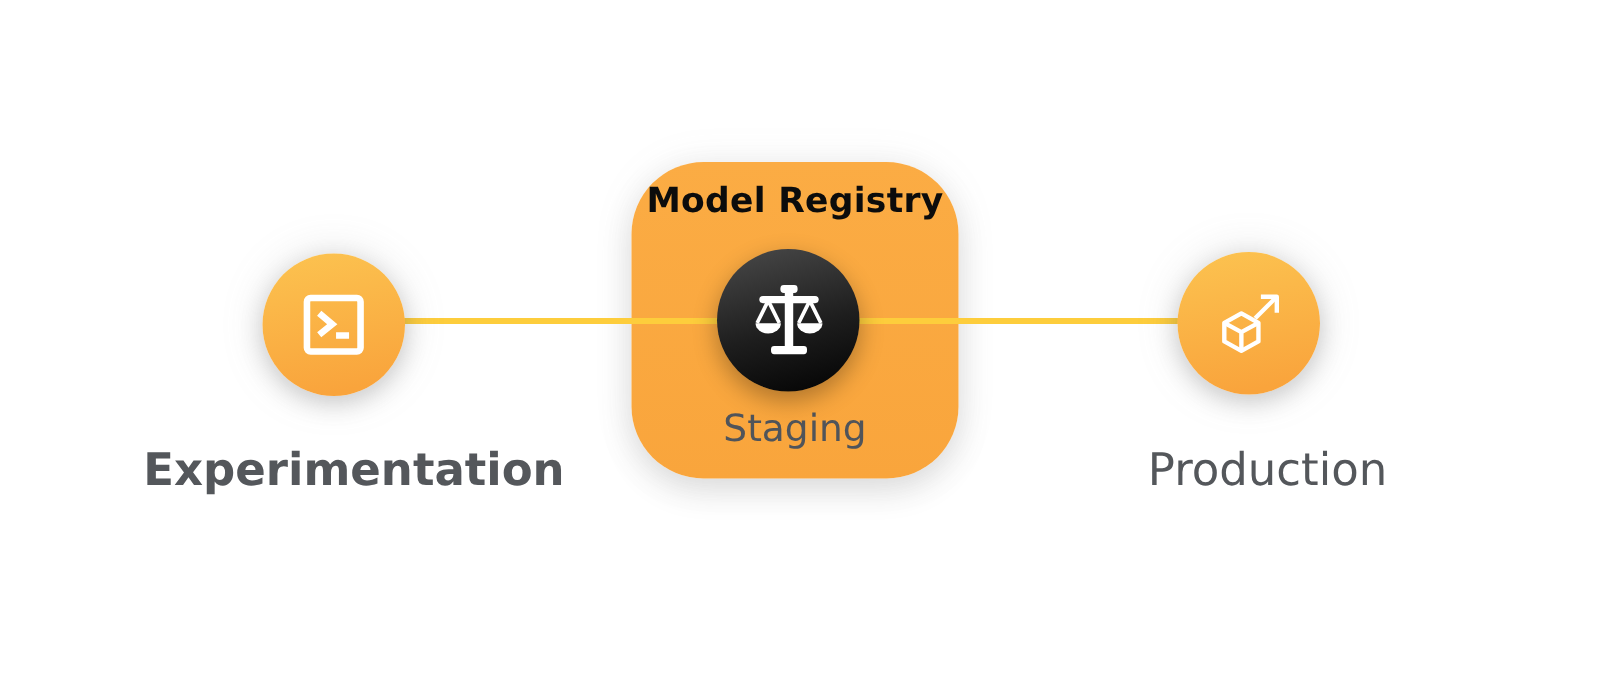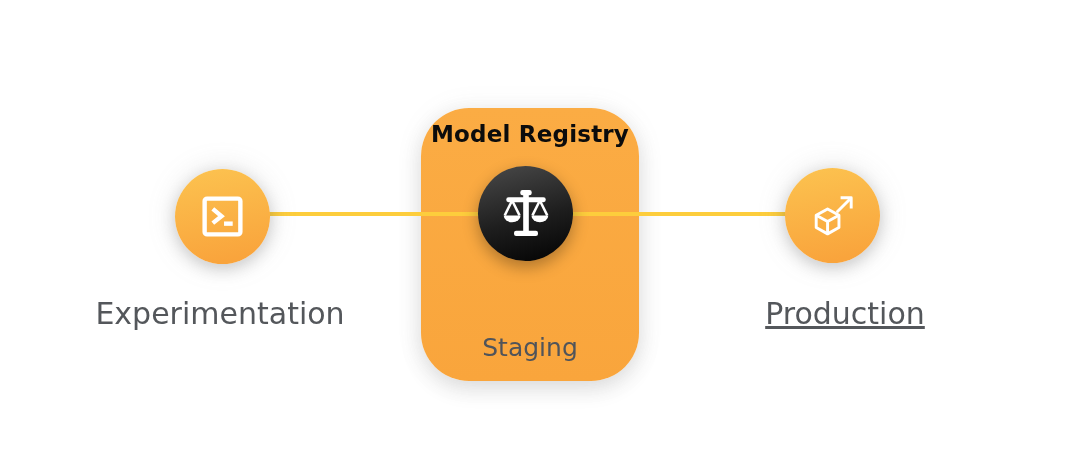--- a/index.html
+++ b/index.html
@@ -5,21 +5,21 @@
   html,body { margin:0; padding:0; background:#ffffff; }
   .canvas {
     position:relative; width:1072px; height:456px; overflow:hidden;
     background:#ffffff; font-family:"DejaVu Sans","Liberation Sans",sans-serif;
   }
   .connector {
     position:absolute; left:222px; top:212px; width:610px; height:4px;
     background:#FDCD3C; border-radius:2px; z-index:2;
   }
   .registry-card {
-    position:absolute; left:421px; top:108px; width:218px; height:273px;
+    position:absolute; left:421px; top:108px; width:218px; height:211px;
     border-radius:48px; z-index:1;
     background:linear-gradient(180deg,#FBAC44 0%,#F9A53C 100%);
     box-shadow:0 8px 22px rgba(0,0,0,0.12), 0 0 26px rgba(140,140,140,0.10);
   }
   .card-title {
     position:absolute; top:13px; left:0; right:0; text-align:center;
     font-size:23px; font-weight:600; color:#0C0C0C; letter-spacing:0.2px;
   }
   .node {
     position:absolute; width:95px; height:95px; border-radius:50%;
@@ -33,22 +33,22 @@
   .node-prod { left:785px; top:168px; }
   .node-dark {
     left:478px; top:166px;
     background:linear-gradient(165deg,#4A4A4A 0%,#1E1E1E 55%,#020202 100%);
     box-shadow:0 6px 16px rgba(0,0,0,0.30);
   }
   .stage-label {
     position:absolute; top:296px; width:300px; text-align:center;
     font-size:30px; color:#54575B; z-index:4; font-weight:500;
   }
-  .label-exp  { left:70px; }
-  .label-prod { left:695px;text-decoration:underline; }
+  .label-exp  { left:86px;font-weight:bold; }
+  .label-prod { left:695px; }
   .label-staging {
     position:absolute; bottom:19px; left:0; right:0; text-align:center;
     font-size:25px; color:#50545A; font-weight:500;
   }
   svg { display:block; }
 </style>
 </head>
 <body>
 
 <div class="canvas">

